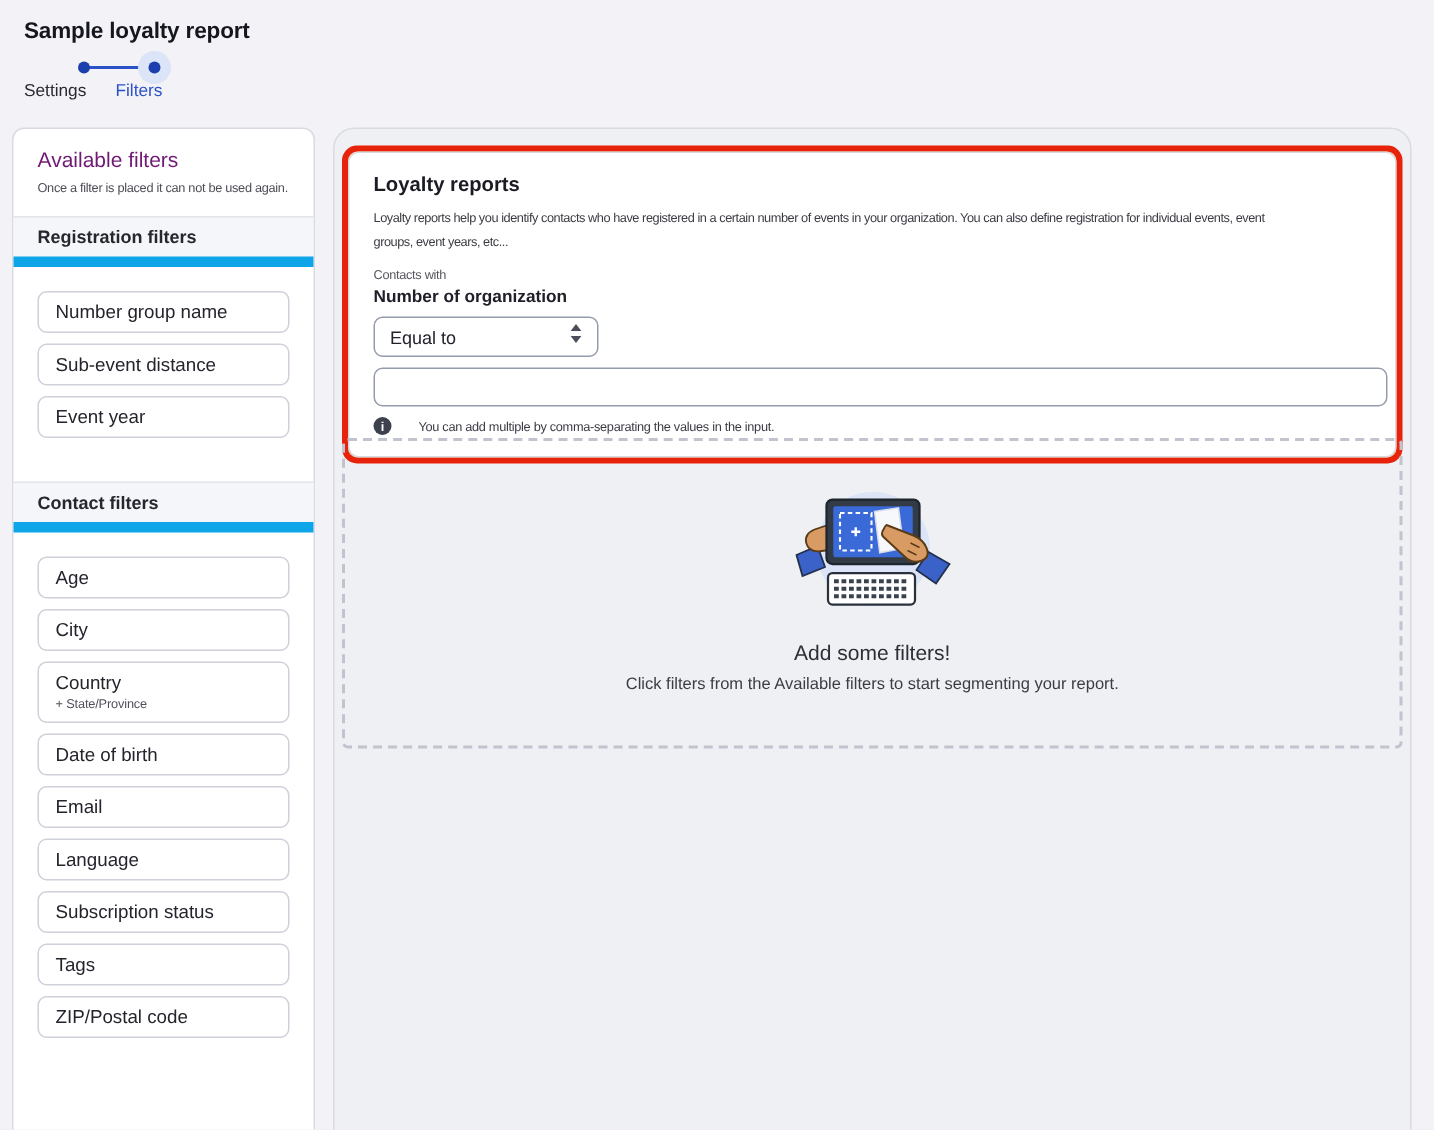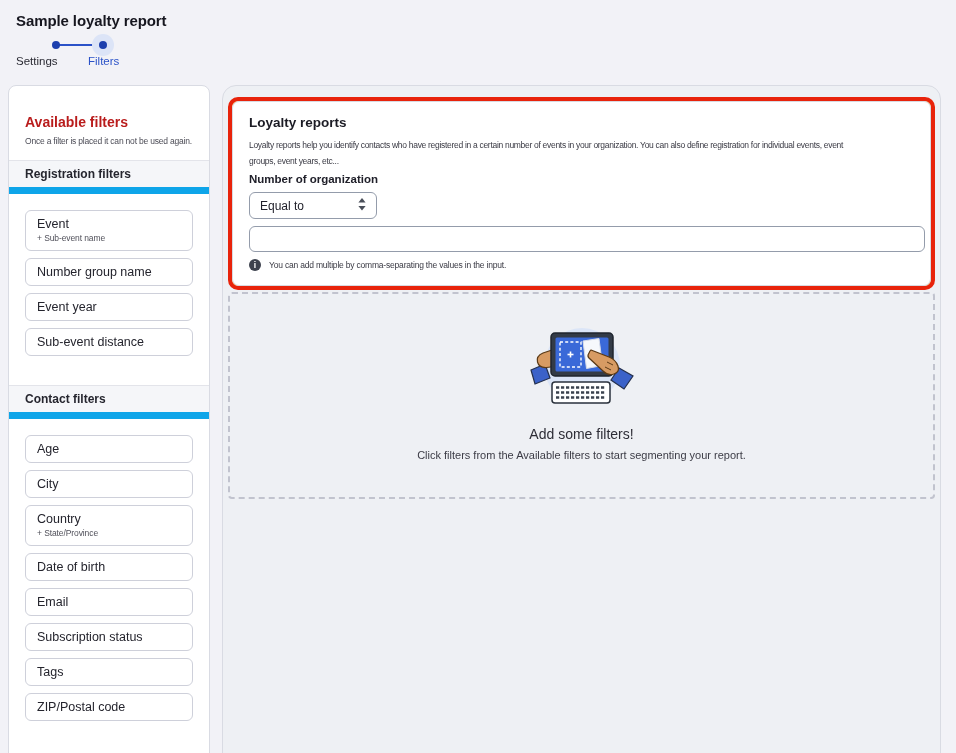--- a/index.html
+++ b/index.html
@@ -15,29 +15,29 @@
   .header { position:absolute; left:16px; top:12px; }
   .page-title { font-size:15px; font-weight:700; color:#16161f; letter-spacing:-0.1px; }
   .stepper { position:relative; height:34px; margin-top:6px; width:200px; }
   .step-line { position:absolute; left:40px; top:9px; width:46px; height:2px; background:#2b52c8; }
   .step-dot { position:absolute; top:6px; width:8px; height:8px; border-radius:50%; background:#1d3fae; }
   .step-dot.first { left:36px; }
   .step-dot.second { left:83px; }
   .step-halo { position:absolute; left:76px; top:-1px; width:22px; height:22px; border-radius:50%; background:#dce4f7; }
   .step-label { position:absolute; top:20px; font-size:11.5px; }
   .step-label.settings { left:0px; color:#2a2a33; }
-  .step-label.filters { left:72px; color:#2b52c8; }
+  .step-label.filters { left:61px; color:#2b52c8; }
 
   
   .sidebar {
     position:absolute; left:8px; top:85px; width:202px; height:700px;
     background:#ffffff; border:1px solid #d9dbe3; border-radius:8px 8px 0 0;
   }
   .sidebar-head { padding:12px 16px 12px; }
-  .sidebar-title { font-size:14px; font-weight:700; color:#b91c1c;margin-top:16px; }
+  .sidebar-title { font-size:14px; font-weight:400; color:#701a75; }
   .sidebar-subtitle { margin-top:5px; font-size:8.5px; letter-spacing:-0.2px; line-height:13px; color:#4c4c56; width:172px; }
   .section-header {
     padding:6px 16px; background:#f5f6f9;
     border-top:1px solid #e3e4ea; border-bottom:7px solid #0ea5e9;
     font-size:12px; font-weight:700; color:#26262f;
   }
   .filter-list { padding:16px 16px 22px; }
   .filter-item {
     border:1px solid #ced0da; border-radius:6px; background:#fff;
     padding:5px 11px; margin-bottom:7px; cursor:pointer;
@@ -58,31 +58,31 @@
   }
   .loyalty-card {
     background:#ffffff; border:1px solid #d8dae2; border-radius:7px;
     padding:13px 16px 14px;
   }
   .loyalty-title { font-size:13.5px; font-weight:700; color:#1b1b24; margin-bottom:7px; }
   .loyalty-desc { font-size:8.5px; letter-spacing:-0.3px; line-height:16px; color:#3a3a44; }
   .contacts-with { margin-top:9px; font-size:8.5px; letter-spacing:-0.2px; color:#55555f; }
   .field-label { margin-top:4px; font-size:11.5px; font-weight:700; color:#20202a; }
   .operator-select {
-    margin-top:7px; width:128px; height:27px; border:1px solid #949cab; border-radius:6px;
+    margin-top:7px; width:150px; height:27px; border:1px solid #949cab; border-radius:6px;
     background:#fff; display:flex; align-items:center; justify-content:space-between;
     padding:0 10px; cursor:pointer;
   }
   .operator-select-value { font-size:12px; color:#22222c; }
   .value-input {
     margin-top:7px; width:676px; height:26px; border:1px solid #949cab; border-radius:6px;
     background:#fff; font-size:12px; padding:0 10px; font-family:"Liberation Sans", sans-serif;
     display:block; outline:none; color:#22222c;
   }
-  .hint-row { margin-top:7px; display:flex; align-items:center; gap:8px; }
+  .hint-row { margin-top:7px; display:flex; align-items:center; gap:18px; }
   .info-icon {
     width:12px; height:12px; border-radius:50%; background:#3c414d; flex:0 0 auto;
     display:flex; align-items:center; justify-content:center;
     color:#fff; font-size:8.5px; font-weight:700;
   }
   .info-icon::after { content:"i"; }
   .hint-text { font-size:8.5px; letter-spacing:-0.2px; color:#3a3a44; }
 
   
   .empty-state {
@@ -110,51 +110,50 @@
 
 <div class="sidebar">
   <div class="sidebar-head">
     <div class="sidebar-title">Available filters</div>
     <div class="sidebar-subtitle">Once a filter is placed it can not be used again.</div>
   </div>
 
   <div class="section-header">Registration filters</div>
   <div class="filter-list">
     <div class="filter-item">
-      <div class="filter-item-label">Event</div>
-      <div class="filter-item-sublabel">+ Sub-event name</div>
-    </div>
-    <div class="filter-item">
       <div class="filter-item-label">Number group name</div>
     </div>
     <div class="filter-item">
+      <div class="filter-item-label">Sub-event distance</div>
+    </div>
+    <div class="filter-item">
       <div class="filter-item-label">Event year</div>
-    </div>
-    <div class="filter-item">
-      <div class="filter-item-label">Sub-event distance</div>
     </div>
   </div>
 
   <div class="section-header">Contact filters</div>
   <div class="filter-list">
     <div class="filter-item">
       <div class="filter-item-label">Age</div>
     </div>
     <div class="filter-item">
       <div class="filter-item-label">City</div>
     </div>
     <div class="filter-item">
       <div class="filter-item-label">Country</div>
       <div class="filter-item-sublabel">+ State/Province</div>
     </div>
     <div class="filter-item">
       <div class="filter-item-label">Date of birth</div>
     </div>
     <div class="filter-item">
       <div class="filter-item-label">Email</div>
+    </div>
+    <div class="filter-item">
+      <div class="filter-item-label">Language</div>
     </div>
     <div class="filter-item">
       <div class="filter-item-label">Subscription status</div>
     </div>
     <div class="filter-item">
       <div class="filter-item-label">Tags</div>
     </div>
     <div class="filter-item">
       <div class="filter-item-label">ZIP/Postal code</div>
     </div>
@@ -163,20 +162,21 @@
 
 <div class="main-panel">
 
   <div class="highlight-wrap">
     <div class="loyalty-card">
       <div class="loyalty-title">Loyalty reports</div>
       <div class="loyalty-desc">
         <div>Loyalty reports help you identify contacts who have registered in a certain number of events in your organization. You can also define registration for individual events, event</div>
         <div>groups, event years, etc...</div>
       </div>
+      <div class="contacts-with">Contacts with</div>
       <div class="field-label">Number of organization</div>
 
       <div class="operator-select">
         <span class="operator-select-value">Equal to</span>
         <span>
           <svg width="8" height="13" viewBox="0 0 8 13">
             <polygon points="4,0 7.6,4.6 0.4,4.6" fill="#4a4f5a"></polygon>
             <polygon points="4,12.6 7.6,8 0.4,8" fill="#4a4f5a"></polygon>
           </svg>
         </span>

